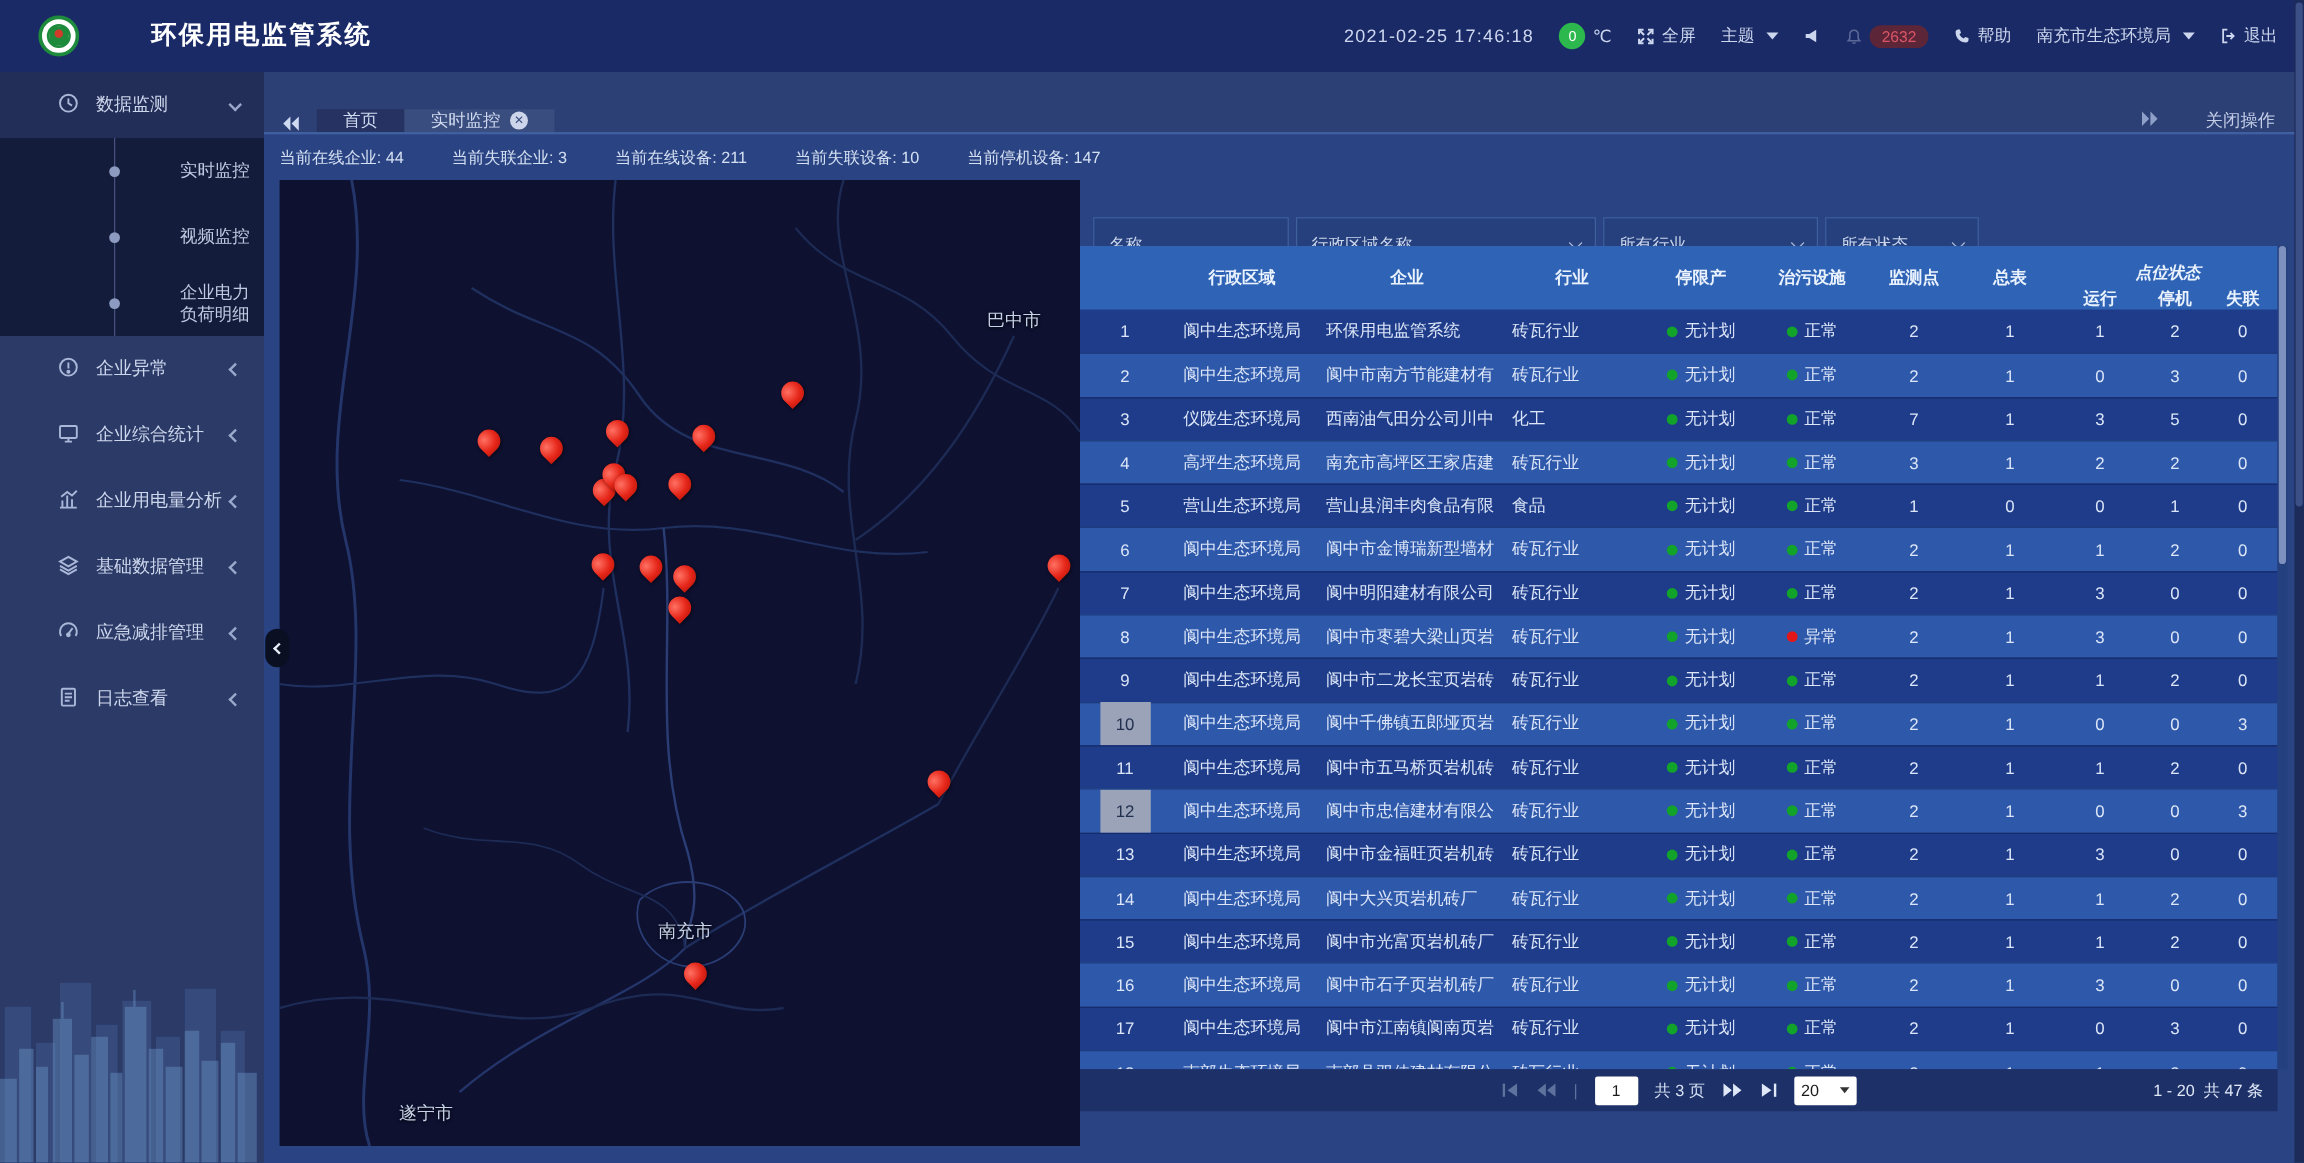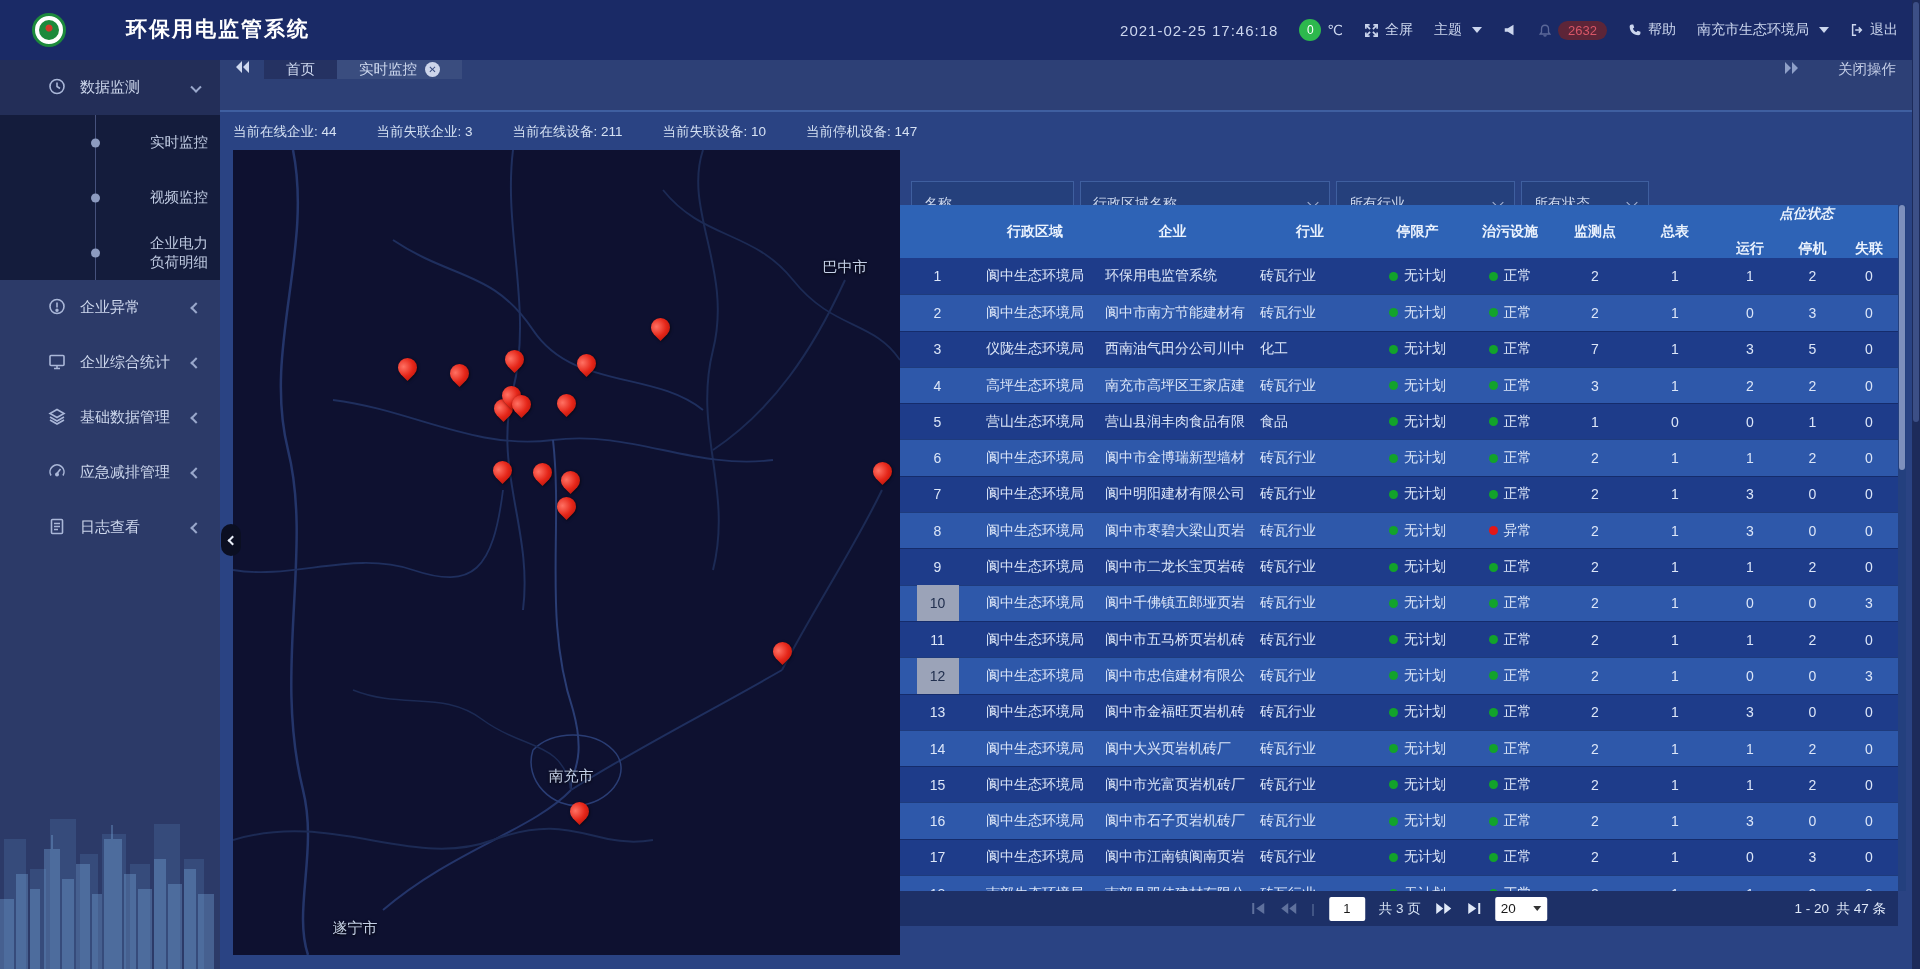--- a/index.html
+++ b/index.html
@@ -28,21 +28,21 @@
   .sb-chevron.left { transform:translateY(-50%) rotate(45deg); }
   .sb-chevron.down { transform:translateY(-60%) rotate(-45deg); }
   .sb-group.expanded { background:#232e58; }
   .sb-sub { background:#141c3c; position:relative; }
   .sb-subitem { position:relative; height:55px; display:flex; align-items:center; padding-left:150px; font-size:14.5px; color:#c0cbe2; cursor:pointer; }
   .sb-subitem .bullet { position:absolute; left:91px; top:50%; transform:translateY(-50%); width:9px; height:9px; border-radius:50%; background:#8d9bc0; }
   .sb-line { position:absolute; left:95px; top:0; bottom:0; width:1px; background:#46517c; }
   .skyline { position:absolute; left:0; bottom:0; width:220px; height:190px; pointer-events:none; }
 
   
-  .tabbar { position:absolute; left:220px; top:60px; width:1700px; height:52px; background:#2d4076; border-bottom:2px solid #3f5fa0; display:flex; align-items:flex-start; z-index:25; }
+  .tabbar { position:absolute; left:220px; top:60px; width:1700px; height:52px; background:#2d4076; border-bottom:2px solid #3f5fa0; display:flex; align-items:flex-end; z-index:25; }
   .tab-collapse { width:44px; display:flex; align-items:center; justify-content:center; color:#cfd9ef; cursor:pointer; }
   .tab { display:flex; align-items:center; gap:8px; padding:0 22px; font-size:14.5px; color:#cfd9ef; cursor:pointer; }
   .tab.inactive { background:#253262; }
   .tab.active { background:#3a4d7f; }
   .tab-close { width:15px; height:15px; border-radius:50%; background:#cdd5ea; color:#3a4d7f; font-size:10px; line-height:15px; text-align:center; font-weight:bold; }
   .tabbar-right { margin-left:auto; display:flex; align-items:center; gap:38px; padding-right:24px; color:#c3cde6; font-size:14.5px; }
 
   
   .stats { position:absolute; left:233px; top:112px; height:40px; display:flex; align-items:center; gap:40px; font-size:13.5px; color:#d5e1f3; z-index:5; }
   .stat-item { white-space:nowrap; }
@@ -61,21 +61,21 @@
   .fbox .fchev { position:absolute; right:12px; top:50%; width:8px; height:8px; border-left:1.6px solid #a9b6d6; border-bottom:1.6px solid #a9b6d6; transform:translateY(-70%) rotate(-45deg); }
   .f-name { width:163px; }
   .f-region { width:250px; }
   .f-industry { width:179px; }
   .f-status { width:128px; }
 
   
   .grid-cols { display:grid; grid-template-columns:75px 120px 155px 120px 95px 90px 80px 80px 70px 55px 58px; }
   .thead { position:absolute; left:900px; top:205px; width:998px; height:53px; background:#2e63b6; color:#eaf2fd; font-weight:bold; font-size:14px; z-index:5; display:grid; grid-template-columns:75px 120px 155px 120px 95px 90px 80px 80px 183px; }
   .th { display:flex; align-items:center; justify-content:center; }
-  .th-group { display:flex; flex-direction:column; justify-content:space-between; align-items:stretch; }
+  .th-group { display:flex; flex-direction:column; justify-content:flex-end; align-items:stretch; }
   .th-group .gl { text-align:center; font-style:italic; font-size:13.5px; margin-bottom:3px; }
   .th-group .subs { display:grid; grid-template-columns:70px 55px 58px; }
   .th-group .subs span { text-align:center; }
   .tbody { position:absolute; left:900px; top:258px; width:998px; height:633px; overflow:hidden; z-index:5; }
   .tr { height:36.3px; align-items:center; font-size:14px; color:#dce6f8; cursor:pointer; }
   .tr:nth-child(odd) { background:#1e3c8a; }
   .tr:nth-child(even) { background:#2e58aa; }
   .tr + .tr { border-top:1px solid rgba(10,25,70,.45); }
   .td { display:flex; align-items:center; justify-content:center; overflow:hidden; white-space:nowrap; }
   .td.left { justify-content:flex-start; padding-left:10px; }
@@ -198,20 +198,29 @@
           </svg></span>
         <span>企业异常</span>
         <span class="sb-chevron left"></span>
       </div>
       <div class="sb-group">
         <span class="sb-icon"><svg width="18" height="18" viewBox="0 0 18 18" fill="none" stroke="currentColor" stroke-width="1.6">
             <rect x="2" y="3" width="14" height="10" rx="1"></rect>
             <path d="M6 16 H12 M9 13 V16"></path>
           </svg></span>
         <span>企业综合统计</span>
+        <span class="sb-chevron left"></span>
+      </div>
+      <div class="sb-group">
+        <span class="sb-icon"><svg width="18" height="18" viewBox="0 0 18 18" fill="none" stroke="currentColor" stroke-width="1.6">
+            <path d="M2 16 H16"></path>
+            <path d="M4 16 V10 M8 16 V6 M12 16 V9"></path>
+            <path d="M3 7 L8 3 L12 6 L16 2"></path>
+          </svg></span>
+        <span>企业用电量分析</span>
         <span class="sb-chevron left"></span>
       </div>
       <div class="sb-group">
         <span class="sb-icon"><svg width="18" height="18" viewBox="0 0 18 18" fill="none" stroke="currentColor" stroke-width="1.6">
             <path d="M9 2 L16 6 L9 10 L2 6 Z"></path>
             <path d="M2 9.5 L9 13.5 L16 9.5"></path>
             <path d="M2 12.5 L9 16.5 L16 12.5"></path>
           </svg></span>
         <span>基础数据管理</span>
         <span class="sb-chevron left"></span>

